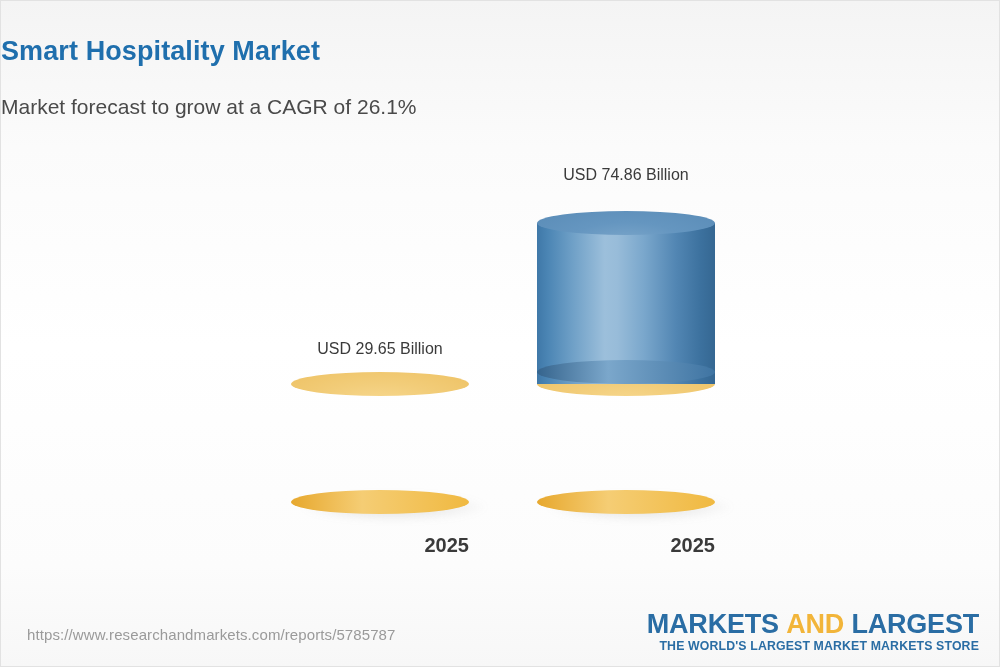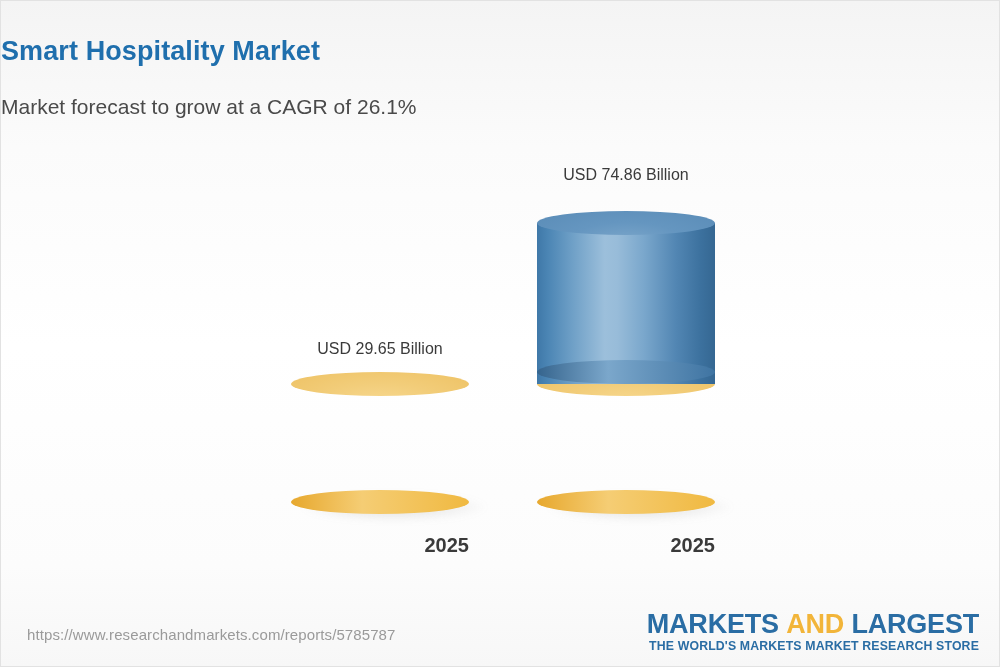--- a/index.html
+++ b/index.html
@@ -237,17 +237,17 @@
     <div class="cat-label" style="left:536px; top:533px;">2025</div>
 
   </div>
 
   <div class="footer">
     <div class="footer-url">https://www.researchandmarkets.com/reports/5785787</div>
     <div class="brand">
       <div class="brand-name">
         <span class="brand-research">MARKETS</span><span>&nbsp;</span><span class="brand-and">AND</span><span>&nbsp;</span><span class="brand-markets">LARGEST</span>
       </div>
-      <div class="brand-tagline">THE WORLD'S MARKETS MARKET RESEARCH STORE</div>
+      <div class="brand-tagline">THE WORLD'S LARGEST MARKET MARKETS STORE</div>
     </div>
   </div>
 
 </div>
 
 </body></html>

